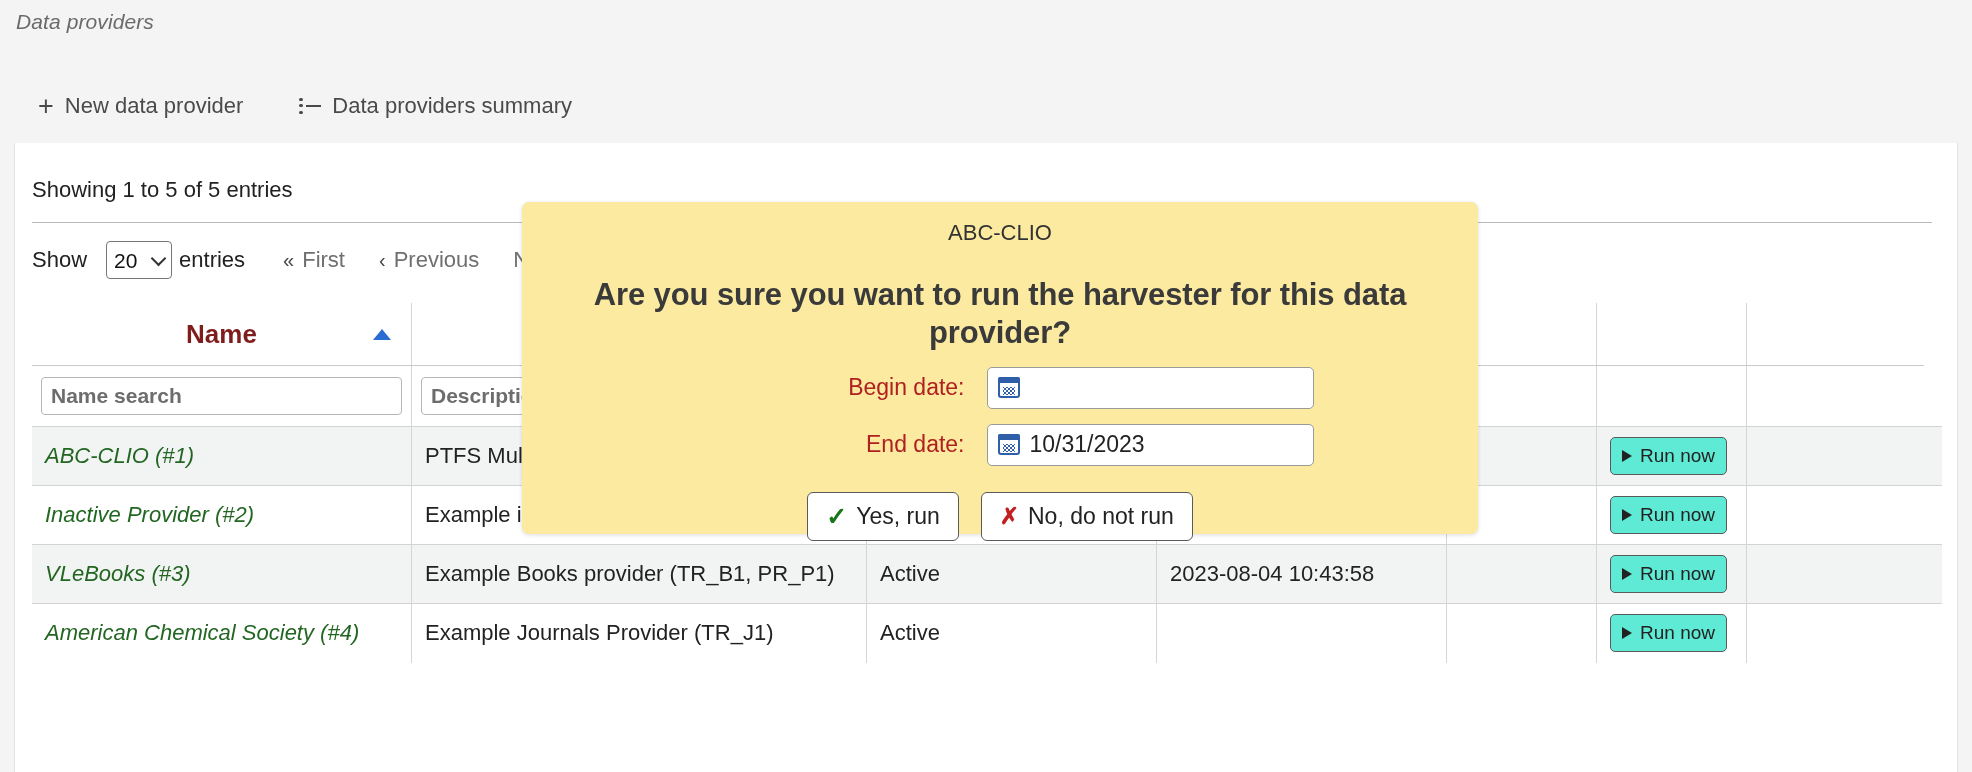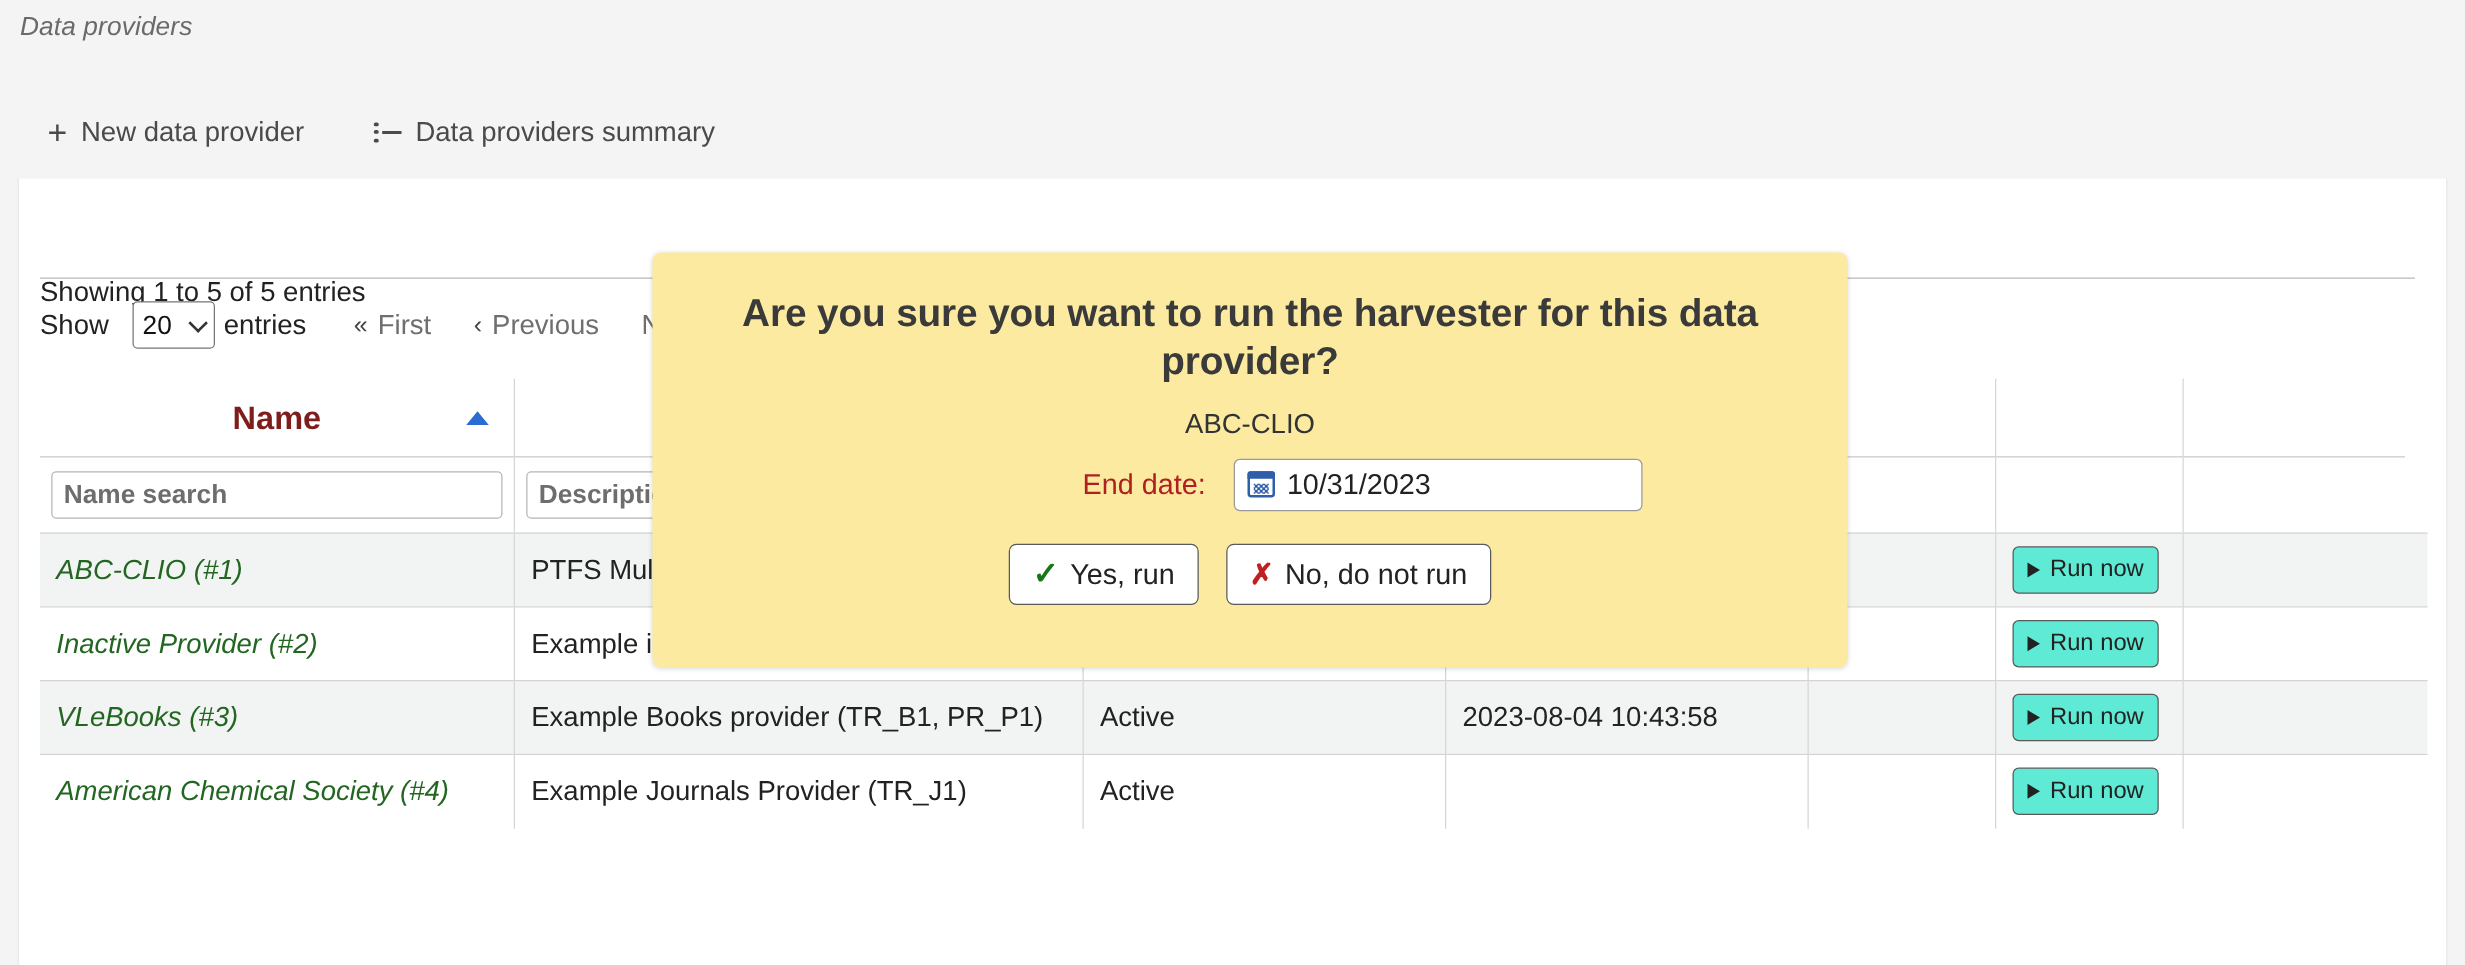--- a/index.html
+++ b/index.html
@@ -48,21 +48,21 @@
   .list-ic b:nth-of-type(2){ top:7px; }
   .list-ic b:nth-of-type(3){ top:13.6px; }
 
   
   #card {
     position:absolute; left:14px; top:143px; width:1944px; height:700px;
     background:#ffffff; border:1px solid #e3e3e3; border-top:none;
   }
   #showing {
     position:absolute; left:17px; top:34px;
-    font-size:22px; color:#222;margin-top:44px;
+    font-size:22px; color:#222;
   }
   #hr-top {
     position:absolute; left:17px; top:79px; width:1900px; height:1px; background:#b9b9b9;
   }
 
   
   #controls {
     position:absolute; left:17px; top:96px; height:42px;
     display:flex; align-items:center; font-size:22px; color:#222;
   }
@@ -337,23 +337,30 @@
           <span>Run now</span>
         </button>
       </div>
       <div class="td c7"></div>
     </div>
 
   </div>
 </div>
 
 <div id="modal">
+  <div id="modal-sub">ABC-CLIO</div>
   <div id="modal-title">Are you sure you want to run the harvester for this data provider?</div>
-  <div id="modal-sub">ABC-CLIO</div>
-
+
+  <div class="drow">
+    <div class="dlabel">Begin date:</div>
+    <div class="dfield">
+      <span class="cal-ic"></span>
+      <span class="dval"></span>
+    </div>
+  </div>
 
   <div class="drow">
     <div class="dlabel">End date:</div>
     <div class="dfield">
       <span class="cal-ic"></span>
       <span class="dval">10/31/2023</span>
     </div>
   </div>
 
   <div id="modal-actions">

